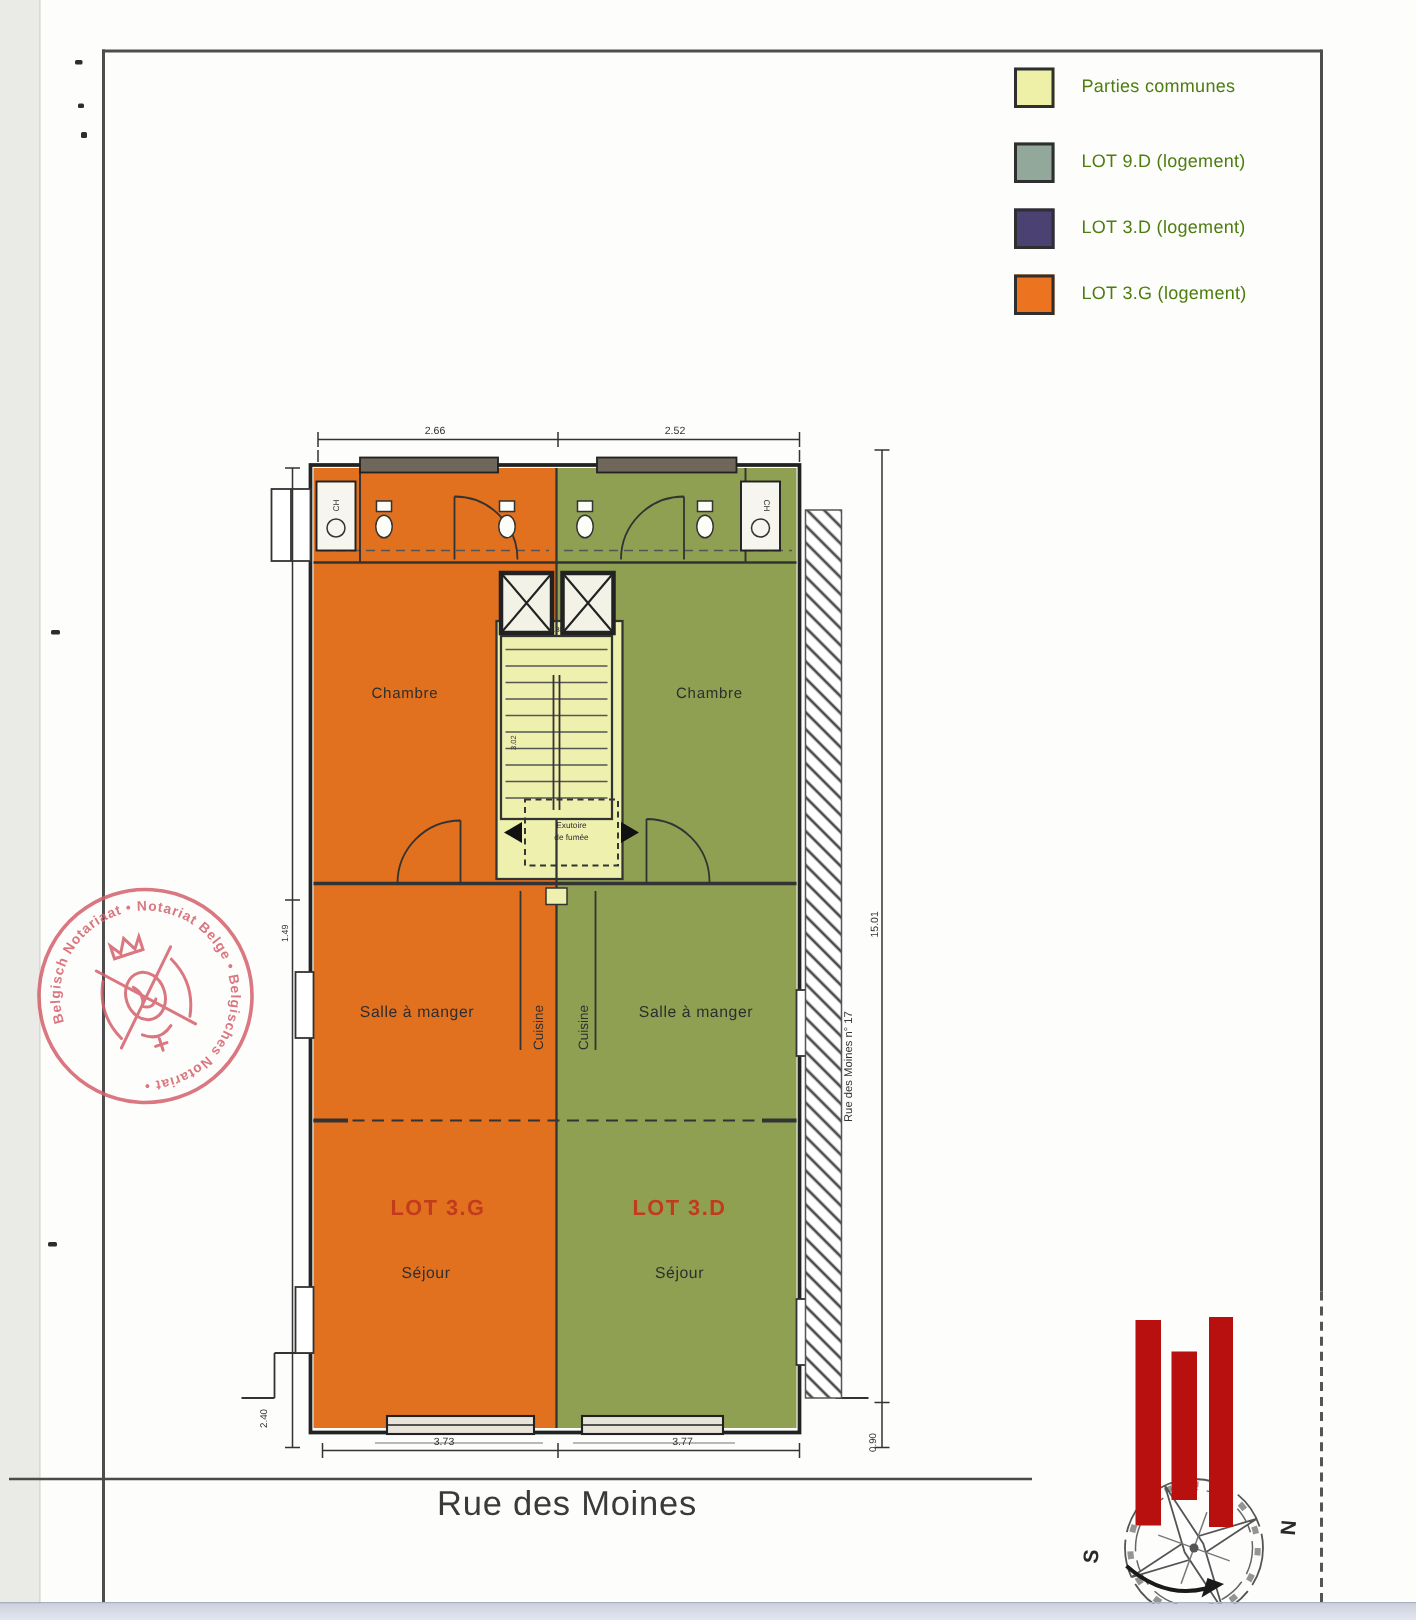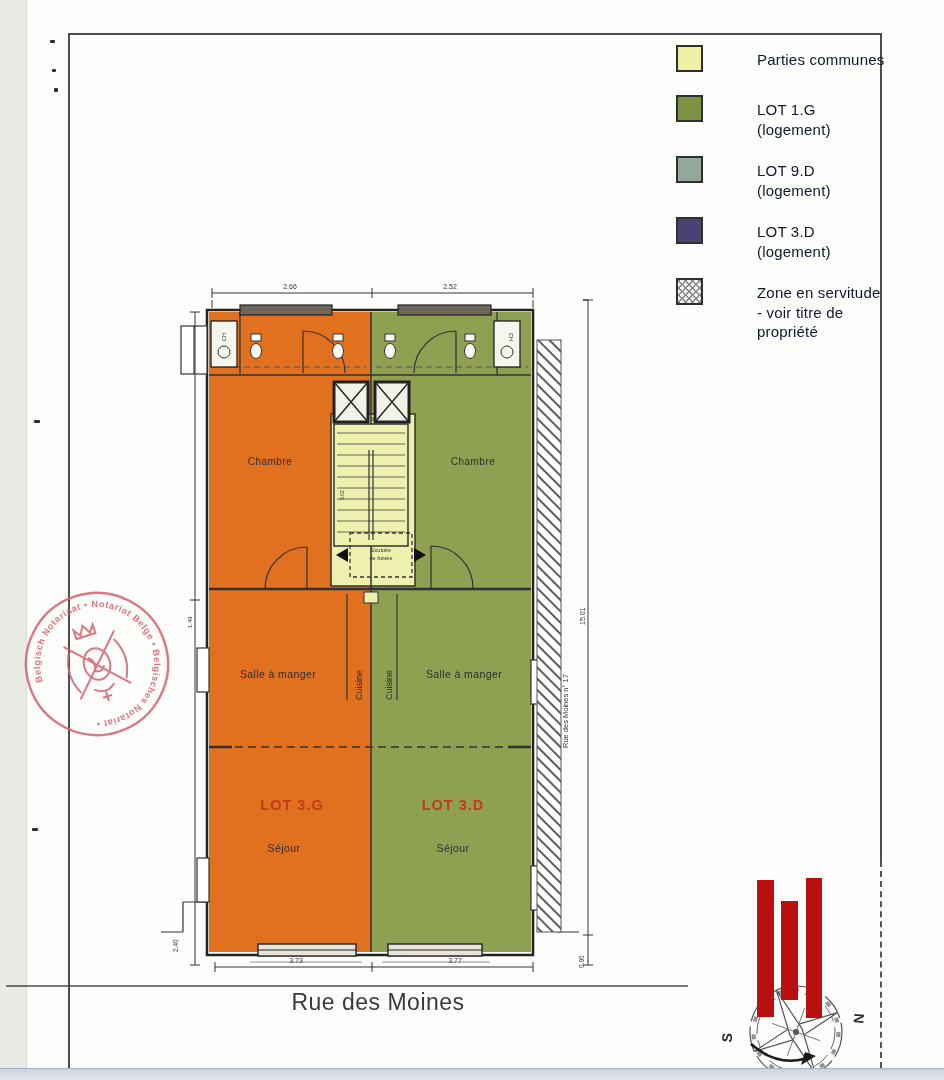--- a/index.html
+++ b/index.html
@@ -16,21 +16,21 @@
   .speck{position:absolute;background:#2d2d2d;border-radius:1px;}
   
   #legend{position:absolute;left:676px;top:45px;width:212px;}
   .lg-row{display:flex;align-items:flex-start;gap:18px;margin-bottom:17px;min-height:27px;}
   .lg-row:first-child{margin-bottom:23px;}
   .sw{width:27px;height:27px;border:2px solid #2f2f2f;box-sizing:border-box;flex:none;background:#fff;}
   .sw.diagonal-hatch{background-image:repeating-linear-gradient(135deg,transparent 0 4px,#4d4d4d 4px 6px);}
   .sw.cross-hatch{background-color:#f2f2f2;background-image:
       repeating-linear-gradient(45deg,#8a8a8a 0 1.5px,transparent 1.5px 5px),
       repeating-linear-gradient(135deg,#8a8a8a 0 1.5px,transparent 1.5px 5px);}
-  .lg-label{font-size:15px;color:#0f172a;line-height:1.3;padding-top:5px;letter-spacing:.2px;margin-left:36px;}
+  .lg-label{font-size:12px;color:#4d7c0f;line-height:1.3;padding-top:5px;letter-spacing:.2px;}
   .lg-label.bold{font-weight:bold;}
   
   #bottom-band{position:absolute;left:0;top:1068px;width:944px;height:12px;
       background:linear-gradient(#ccd1dd,#e4e8f1);border-top:1px solid #a9b0c0;z-index:9;}
   svg{position:absolute;left:0;top:0;z-index:3;}
   text{font-family:"Liberation Sans",sans-serif;}
   .roomlbl{fill:#2e2e2e;}
   .dim{fill:#333;}
 </style>
 </head>
@@ -50,34 +50,30 @@
   <div class="speck" style="left:54px;top:88px;width:4px;height:4px;"></div>
   <div class="speck" style="left:34px;top:420px;width:6px;height:3px;"></div>
   <div class="speck" style="left:32px;top:828px;width:6px;height:3px;"></div>
 
   <div id="legend">
       <div class="lg-row">
         <span class="sw solid" style="background: rgb(238, 240, 168);"></span>
         <span class="lg-label">Parties communes</span>
       </div>
       <div class="lg-row">
-        <span class="sw solid" style="background: rgb(125, 145, 67);"></span>
-        <span class="lg-label">LOT 1.G (logement)</span>
-      </div>
-      <div class="lg-row">
         <span class="sw solid" style="background: rgb(146, 168, 154);"></span>
         <span class="lg-label">LOT 9.D (logement)</span>
       </div>
       <div class="lg-row">
         <span class="sw solid" style="background: rgb(75, 66, 115);"></span>
         <span class="lg-label">LOT 3.D (logement)</span>
       </div>
       <div class="lg-row">
-        <span class="sw cross-hatch"></span>
-        <span class="lg-label">Zone en servitude - voir titre de propriété</span>
+        <span class="sw solid" style="background: rgb(236, 116, 33);"></span>
+        <span class="lg-label">LOT 3.G (logement)</span>
       </div>
     </div>
 
   <svg width="944" height="1080" viewBox="0 0 944 1080">
     <defs>
       <pattern id="hatch" patternUnits="userSpaceOnUse" width="8" height="8" patternTransform="rotate(-45)">
         <rect width="8" height="8" fill="#ffffff"></rect>
         <line x1="4" y1="0" x2="4" y2="8" stroke="#4a4a4a" stroke-width="1.8"></line>
       </pattern>
     </defs>

